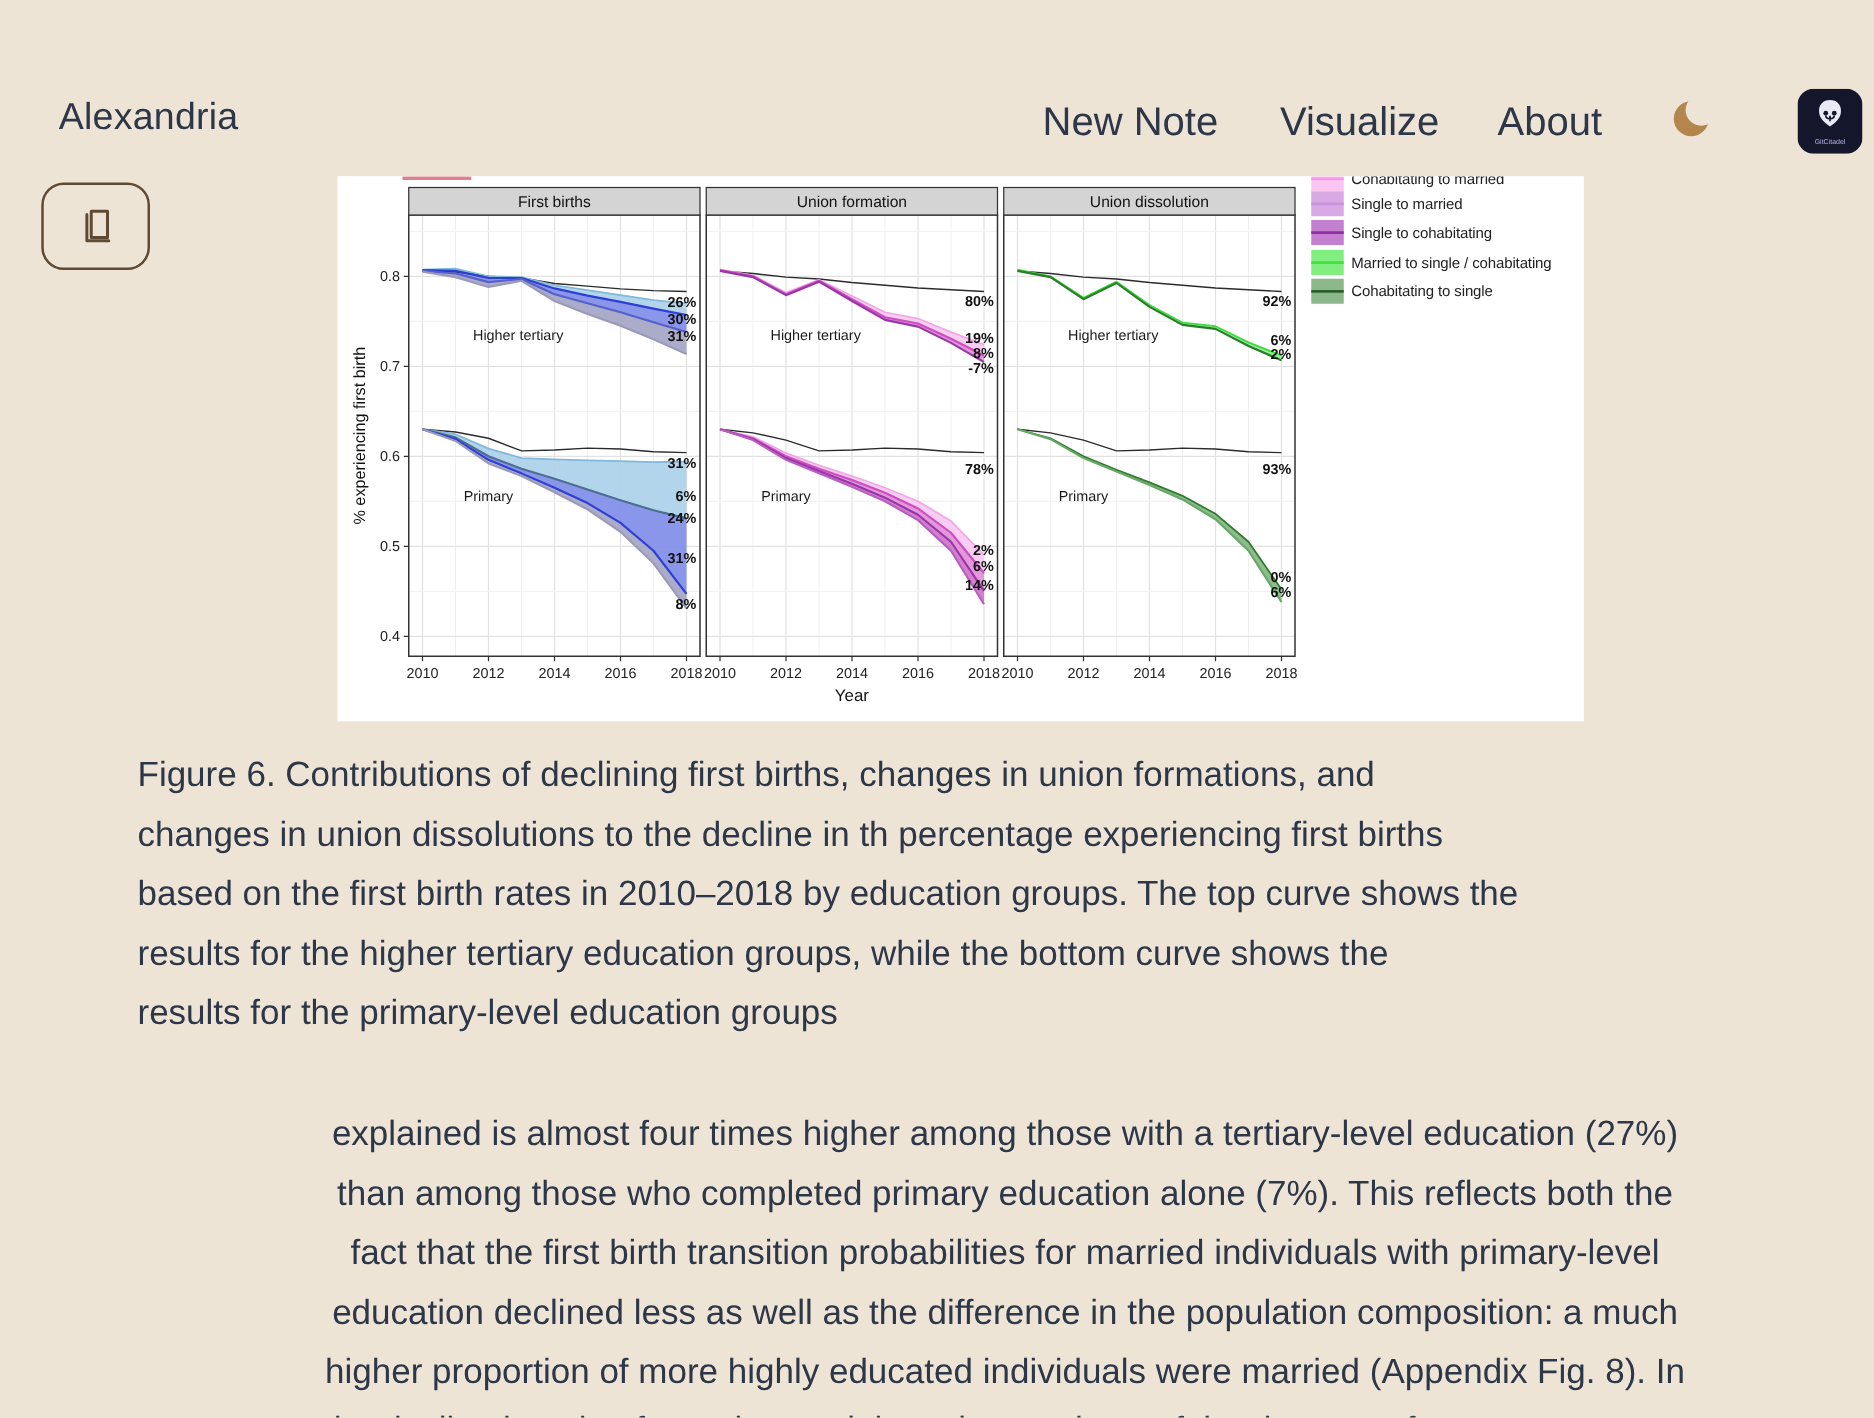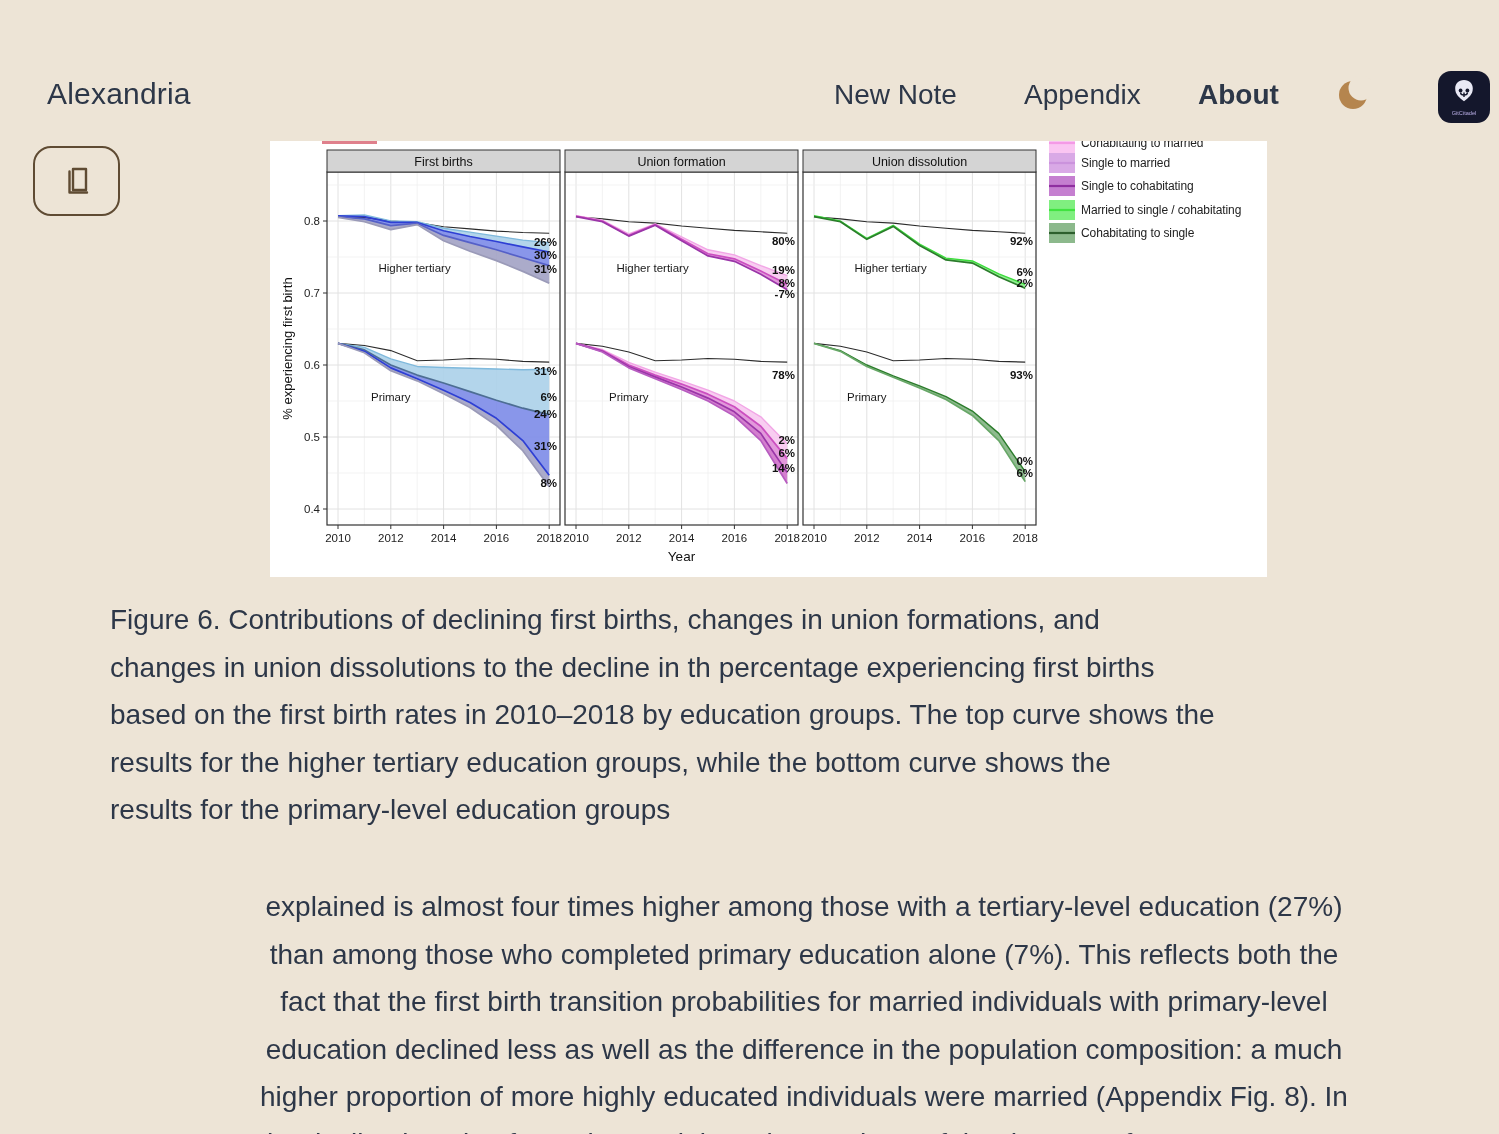--- a/index.html
+++ b/index.html
@@ -3,24 +3,24 @@
 <meta charset="utf-8">
 <style>
   html,body{margin:0;padding:0;}
   body{
     width:1499px;height:1134px;position:relative;overflow:hidden;
     background:#ede4d6;color:#2d3748;
     font-family:"Liberation Sans",sans-serif;
   }
   .header{position:absolute;top:0;left:16px;width:100%;height:110px;margin-top:33px;}
   .logo{position:absolute;left:31px;top:44px;font-size:30px;letter-spacing:.2px;color:#2d3748;cursor:pointer;}
-  .nav-item{position:absolute;top:46px;font-size:28px;color:#2d3748;cursor:pointer;}
+  .nav-item{position:absolute;top:46px;font-size:32px;color:#2d3748;cursor:pointer;}
   .nav-newnote{left:818px;}
   .nav-visualize{left:1008px;}
-  .nav-about{left:1182px;font-weight:bold;}
+  .nav-about{left:1182px;}
   .moon-btn{position:absolute;left:1320px;top:42px;width:38px;height:38px;cursor:pointer;}
   .badge-btn{position:absolute;left:1422px;top:38px;width:52px;height:52px;cursor:pointer;}
   .reader-btn{
     position:absolute;left:33px;top:146px;width:83px;height:66px;
     border:2.5px solid #5f4b33;border-radius:18px;background:transparent;
     display:flex;align-items:center;justify-content:center;cursor:pointer;
   }
   .figure-box{
     position:absolute;left:270px;top:141px;width:997px;height:436px;
     background:#ffffff;overflow:hidden;
@@ -40,21 +40,21 @@
     position:absolute;left:144px;top:1120px;width:1320px;
     font-size:28px;line-height:47.5px;color:#2d3748;white-space:nowrap;
   }
 </style>
 </head>
 <body>
 
 <div class="header">
   <div class="logo">Alexandria</div>
   <div class="nav-item nav-newnote">New Note</div>
-  <div class="nav-item nav-visualize">Appendix</div>
+  <div class="nav-item nav-visualize">Visualize</div>
   <div class="nav-item nav-about">About</div>
 
   <div class="moon-btn">
     <svg width="38" height="38" viewBox="0 0 38 38">
       <circle cx="17" cy="20" r="14" fill="#b5854e"></circle>
       <circle cx="25" cy="13" r="12.5" fill="#ede4d6"></circle>
     </svg>
   </div>
 
   <div class="badge-btn">

